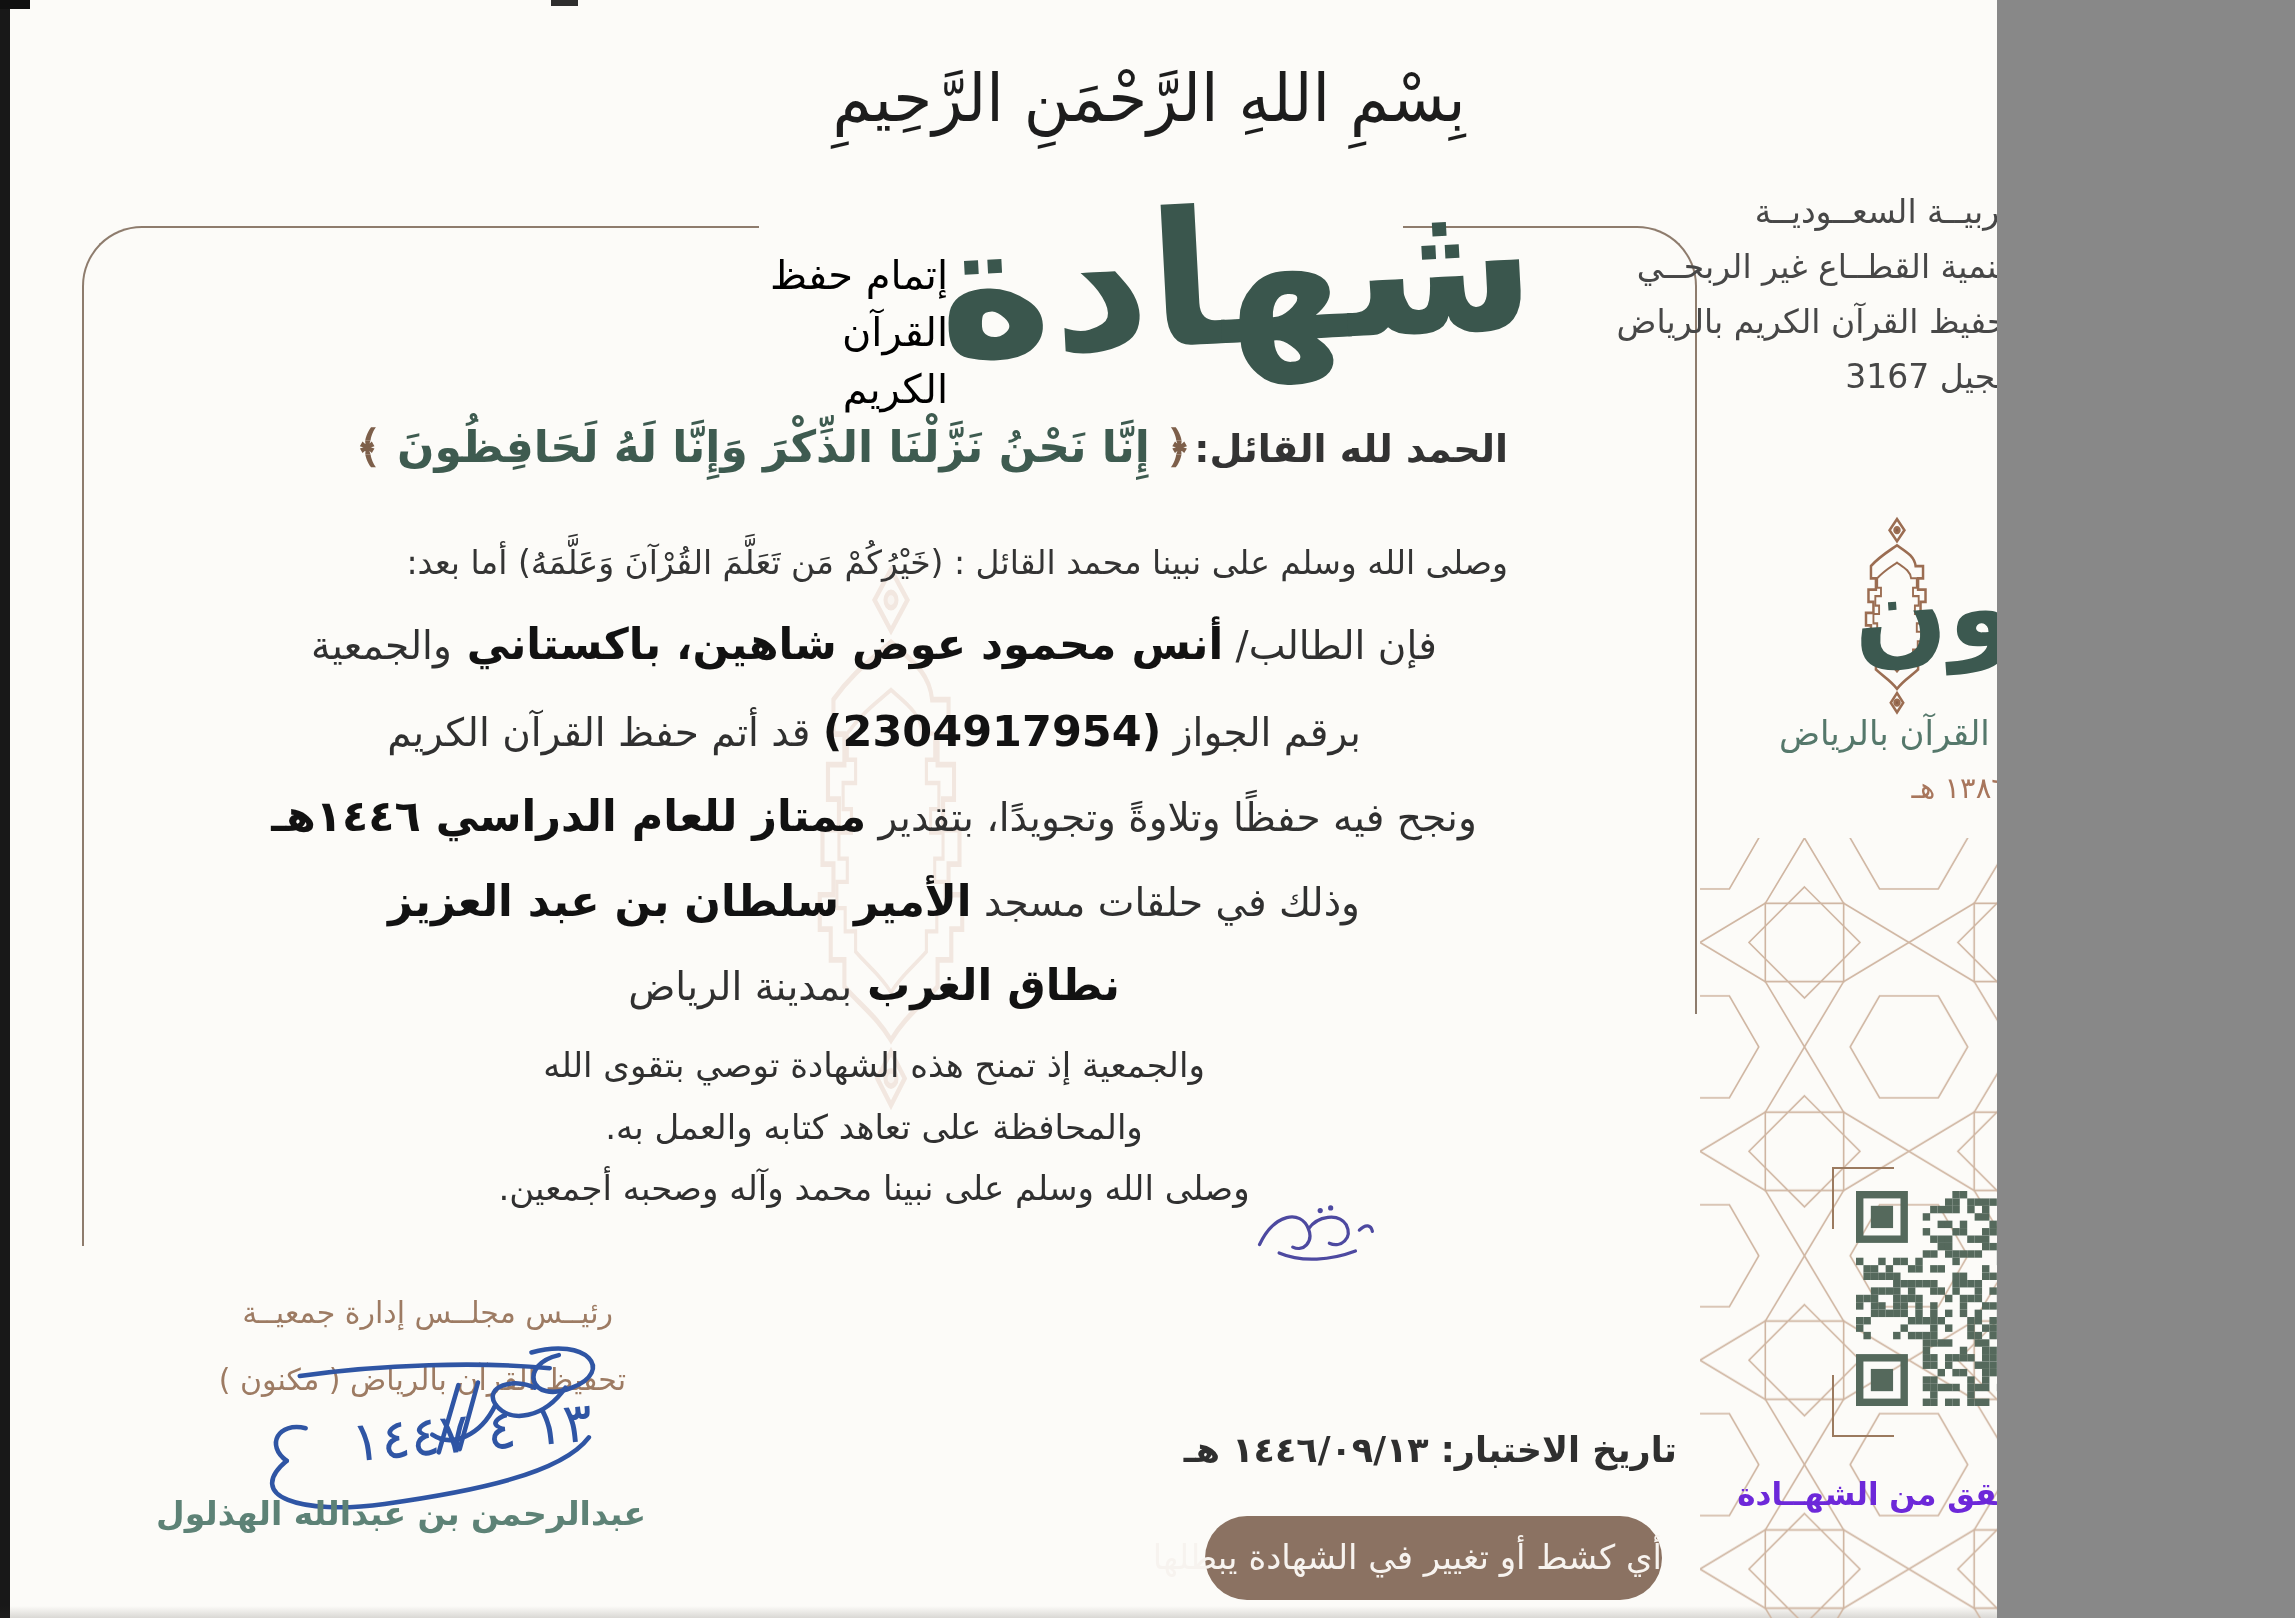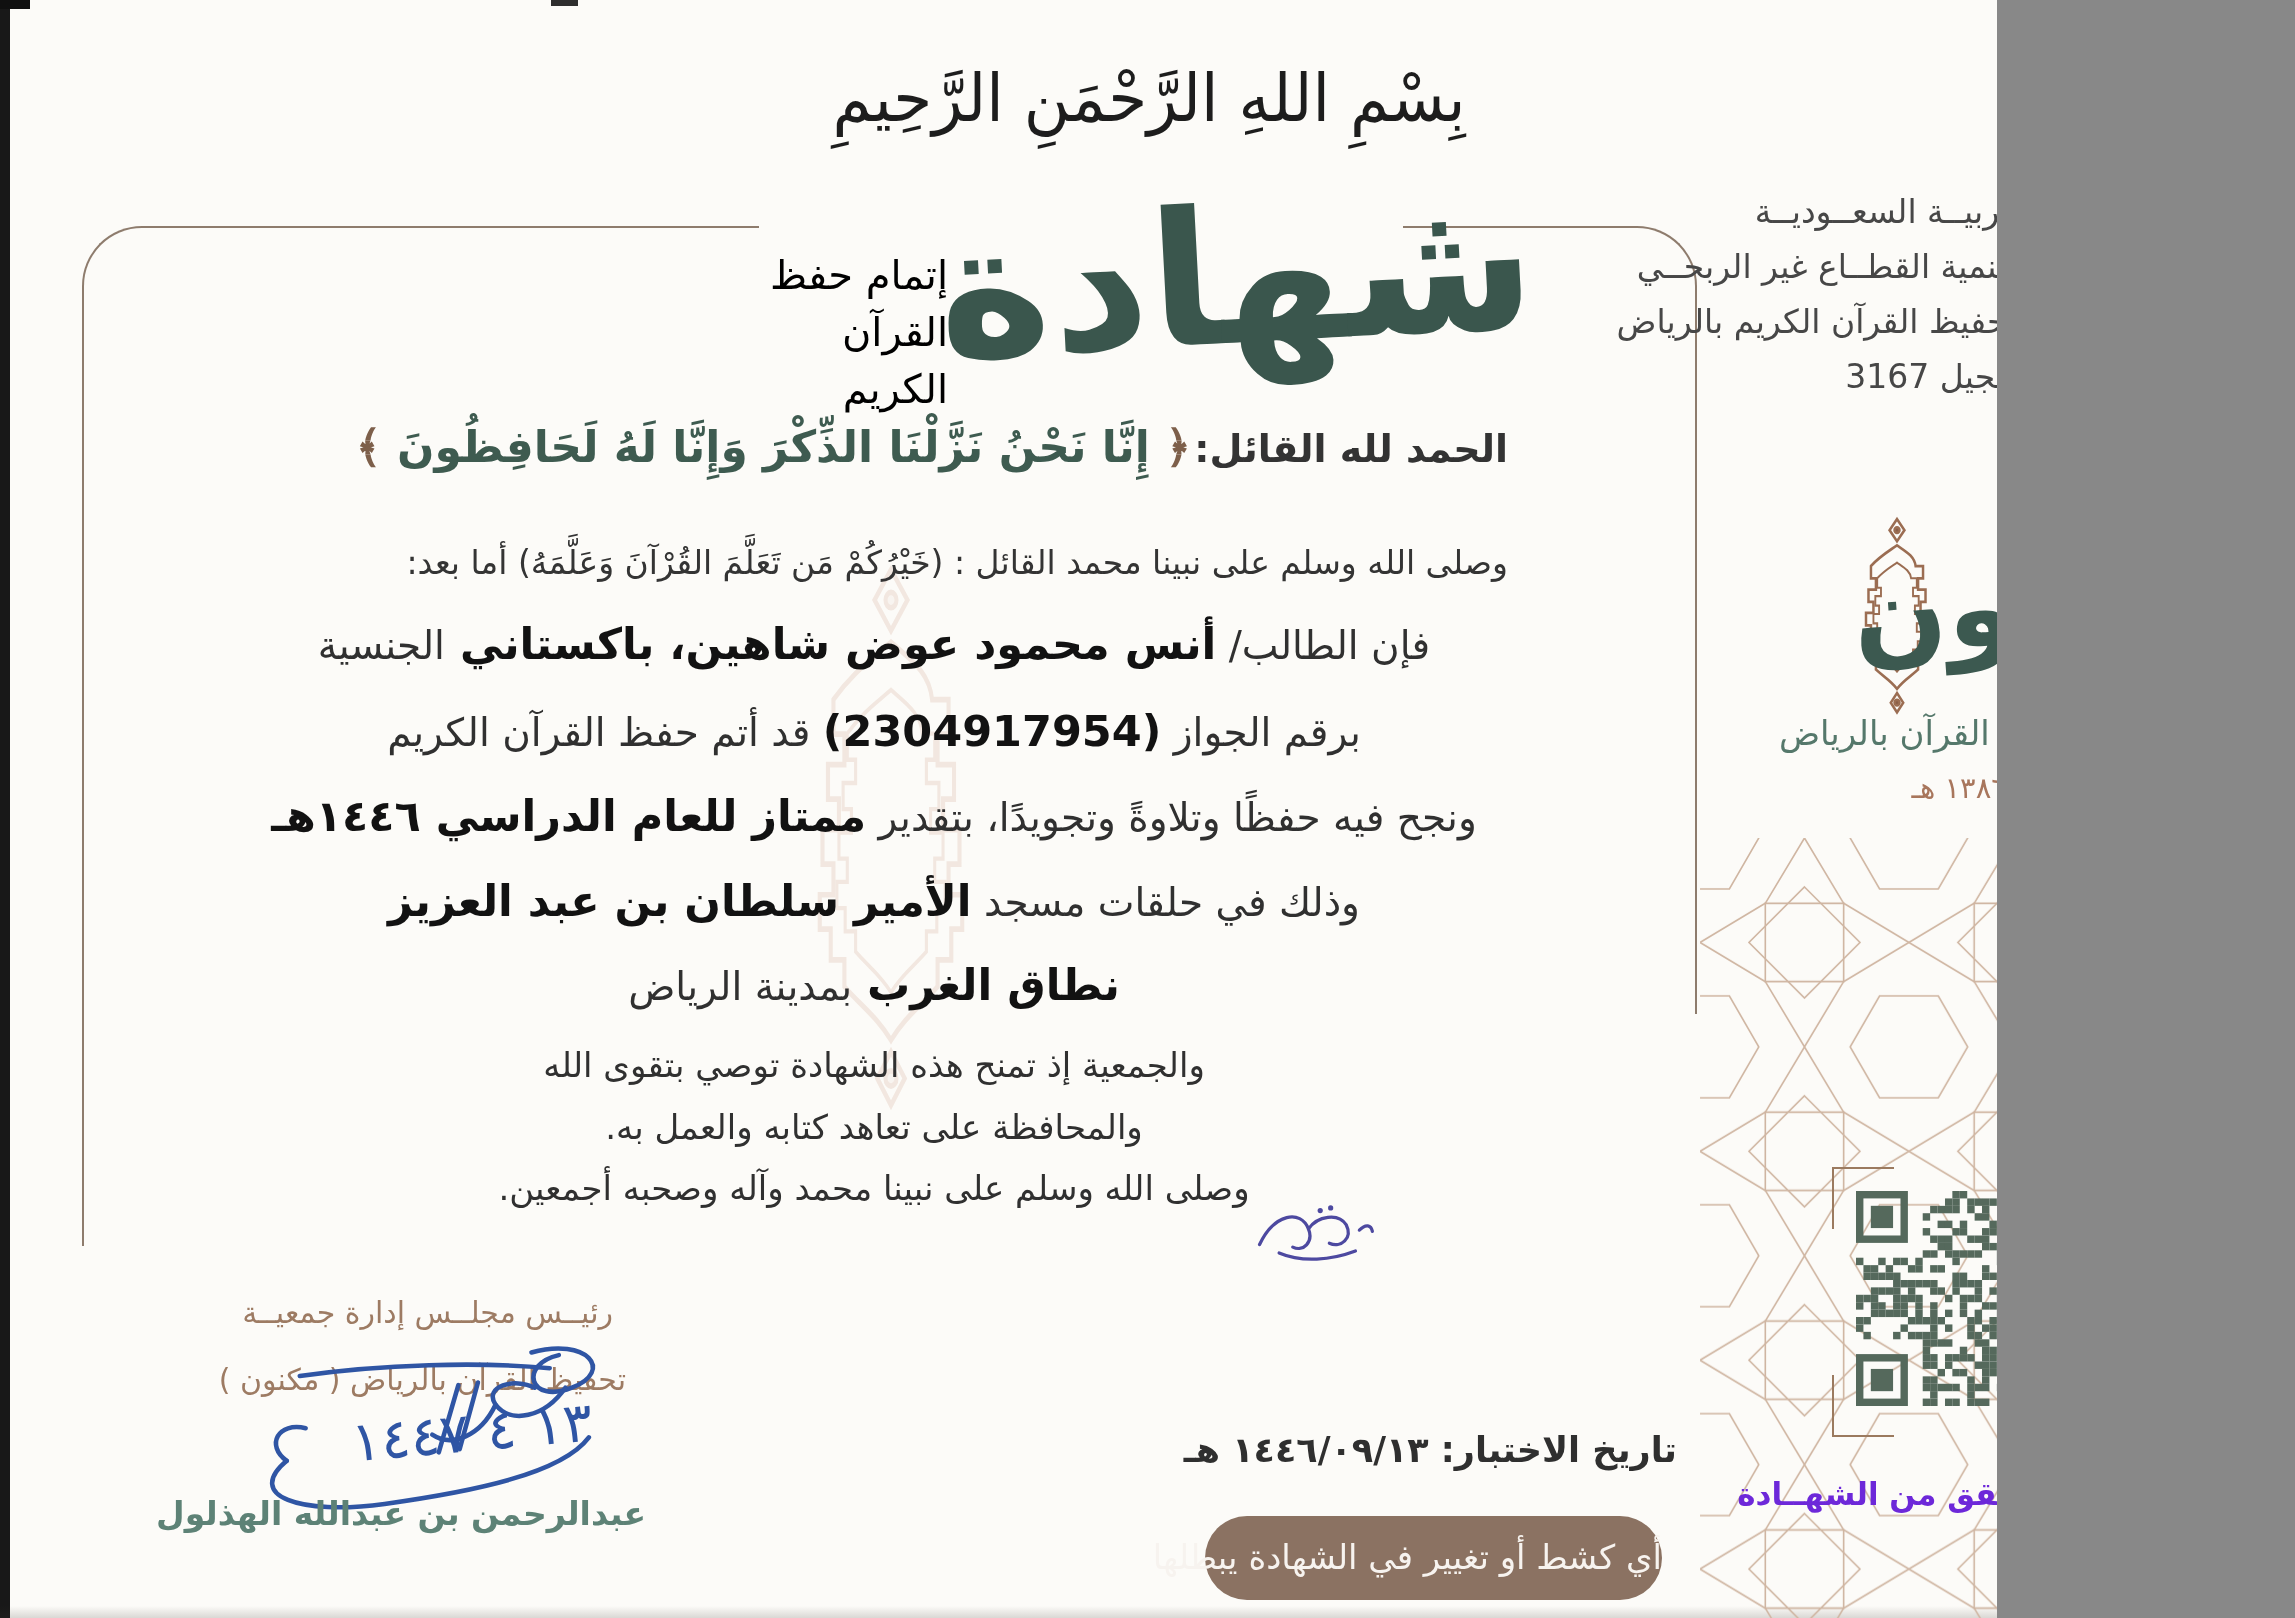--- a/index.html
+++ b/index.html
@@ -138,21 +138,21 @@
   <div class="abs maknoon-since nowrap z2">منذ ١٣٨٦ هـ</div>
 
   <div class="abs rline nowrap z2" style="top:421px;">
     <span class="praise">الحمد لله القائل:</span>
     <span class="verse"><span class="bracket">﴿</span><span> إِنَّا نَحْنُ نَزَّلْنَا الذِّكْرَ وَإِنَّا لَهُ لَحَافِظُونَ </span><span class="bracket">﴾</span></span>
   </div>
 
   <div class="abs rline nowrap salutation z2" style="top:543px;">وصلى الله وسلم على نبينا محمد القائل : (خَيْرُكُمْ مَن تَعَلَّمَ القُرْآنَ وَعَلَّمَهُ) أما بعد:</div>
 
   <div class="abs bline nowrap z2" style="top:619px;">
-    <span class="t-reg fs60">فإن الطالب/ </span><span class="t-bold fs66">أنس محمود عوض شاهين، </span><span class="t-bold fs66">باكستاني </span><span class="t-reg fs60">الجنسية</span>
+    <span class="t-reg fs60">فإن الطالب/ </span><span class="t-bold fs66">أنس محمود عوض شاهين، </span><span class="t-bold fs66">باكستاني </span><span class="t-reg fs60">والجمعية</span>
   </div>
 
   <div class="abs bline nowrap z2" style="top:706px;">
     <span class="t-reg fs60">برقم الجواز </span><span class="t-bold fs66">(2304917954)</span><span class="t-reg fs60"> قد أتم حفظ القرآن الكريم</span>
   </div>
 
   <div class="abs bline nowrap z2" style="top:791px;">
     <span class="t-reg fs60">ونجح فيه حفظًا وتلاوةً وتجويدًا، بتقدير </span><span class="t-bold fs66">ممتاز للعام الدراسي ١٤٤٦هـ</span>
   </div>
 

